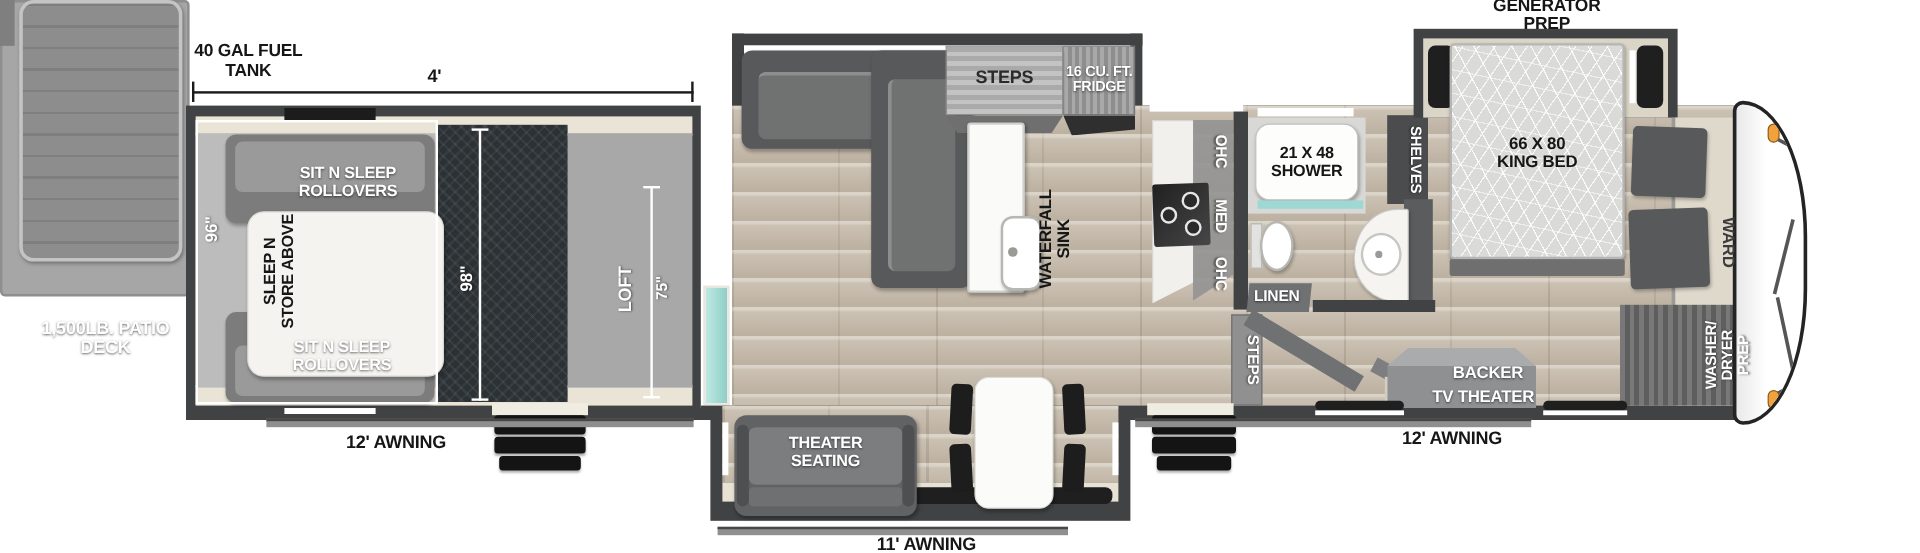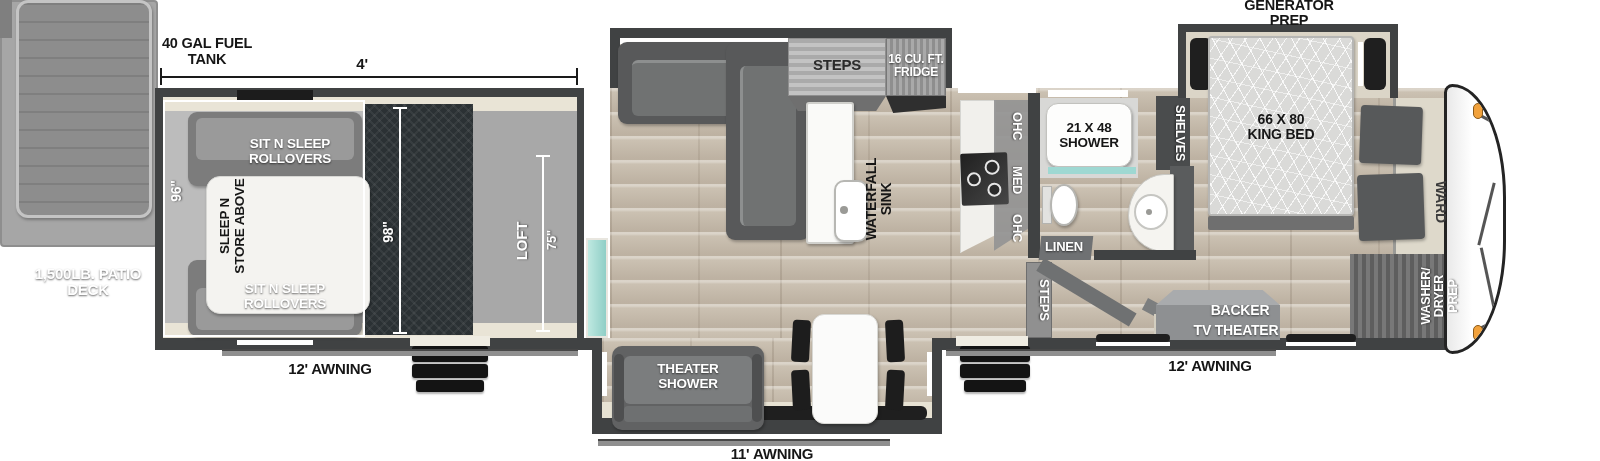--- a/index.html
+++ b/index.html
@@ -190,21 +190,21 @@
   <div class="winb" style="left:757px;top:406px;width:170px;height:14px;"></div>
   <div class="sill" style="left:602px;top:352px;width:5px;height:44px;"></div>
   <div class="sill" style="left:927px;top:352px;width:5px;height:44px;"></div>
 
   <div class="abs furn" style="left:612px;top:346px;width:152px;height:84px;background:#616263;border-radius:10px;">
     <div class="abs" style="left:12px;top:10px;width:128px;height:48px;background:#7b7d7e;border-radius:6px;"></div>
     <div class="abs" style="left:12px;top:60px;width:128px;height:16px;background:#6e7071;border-radius:4px;"></div>
     <div class="abs" style="left:2px;top:8px;width:10px;height:68px;background:#4e4f50;border-radius:5px;"></div>
     <div class="abs" style="left:140px;top:8px;width:10px;height:68px;background:#4e4f50;border-radius:5px;"></div>
   </div>
-  <div class="lab w" style="left:643px;top:362px;width:90px;font-size:13.5px;">THEATER SHOWER</div>
+  <div class="lab w" style="left:643px;top:362px;width:90px;font-size:13.5px;">THEATER SEATING</div>
 
   <div class="abs" style="left:792px;top:320px;width:18px;height:42px;background:#1d1d1d;border-radius:4px;transform:rotate(3deg);"></div>
   <div class="abs" style="left:792px;top:370px;width:18px;height:40px;background:#1d1d1d;border-radius:4px;transform:rotate(-3deg);"></div>
   <div class="abs" style="left:886px;top:320px;width:18px;height:42px;background:#1d1d1d;border-radius:4px;transform:rotate(-3deg);"></div>
   <div class="abs" style="left:886px;top:370px;width:18px;height:40px;background:#1d1d1d;border-radius:4px;transform:rotate(3deg);"></div>
   <div class="abs furn" style="left:812px;top:314px;width:66px;height:110px;background:#fbfbfa;border:1px solid #d8d8d4;border-radius:12px;"></div>
 
   <div class="abs" style="left:410px;top:336px;width:80px;height:10px;background:#efece2;"></div>
   <div class="steps3" style="left:412px;top:346px;width:76px;height:16px;"></div>
   <div class="steps3" style="left:412px;top:364px;width:76px;height:14px;"></div>

